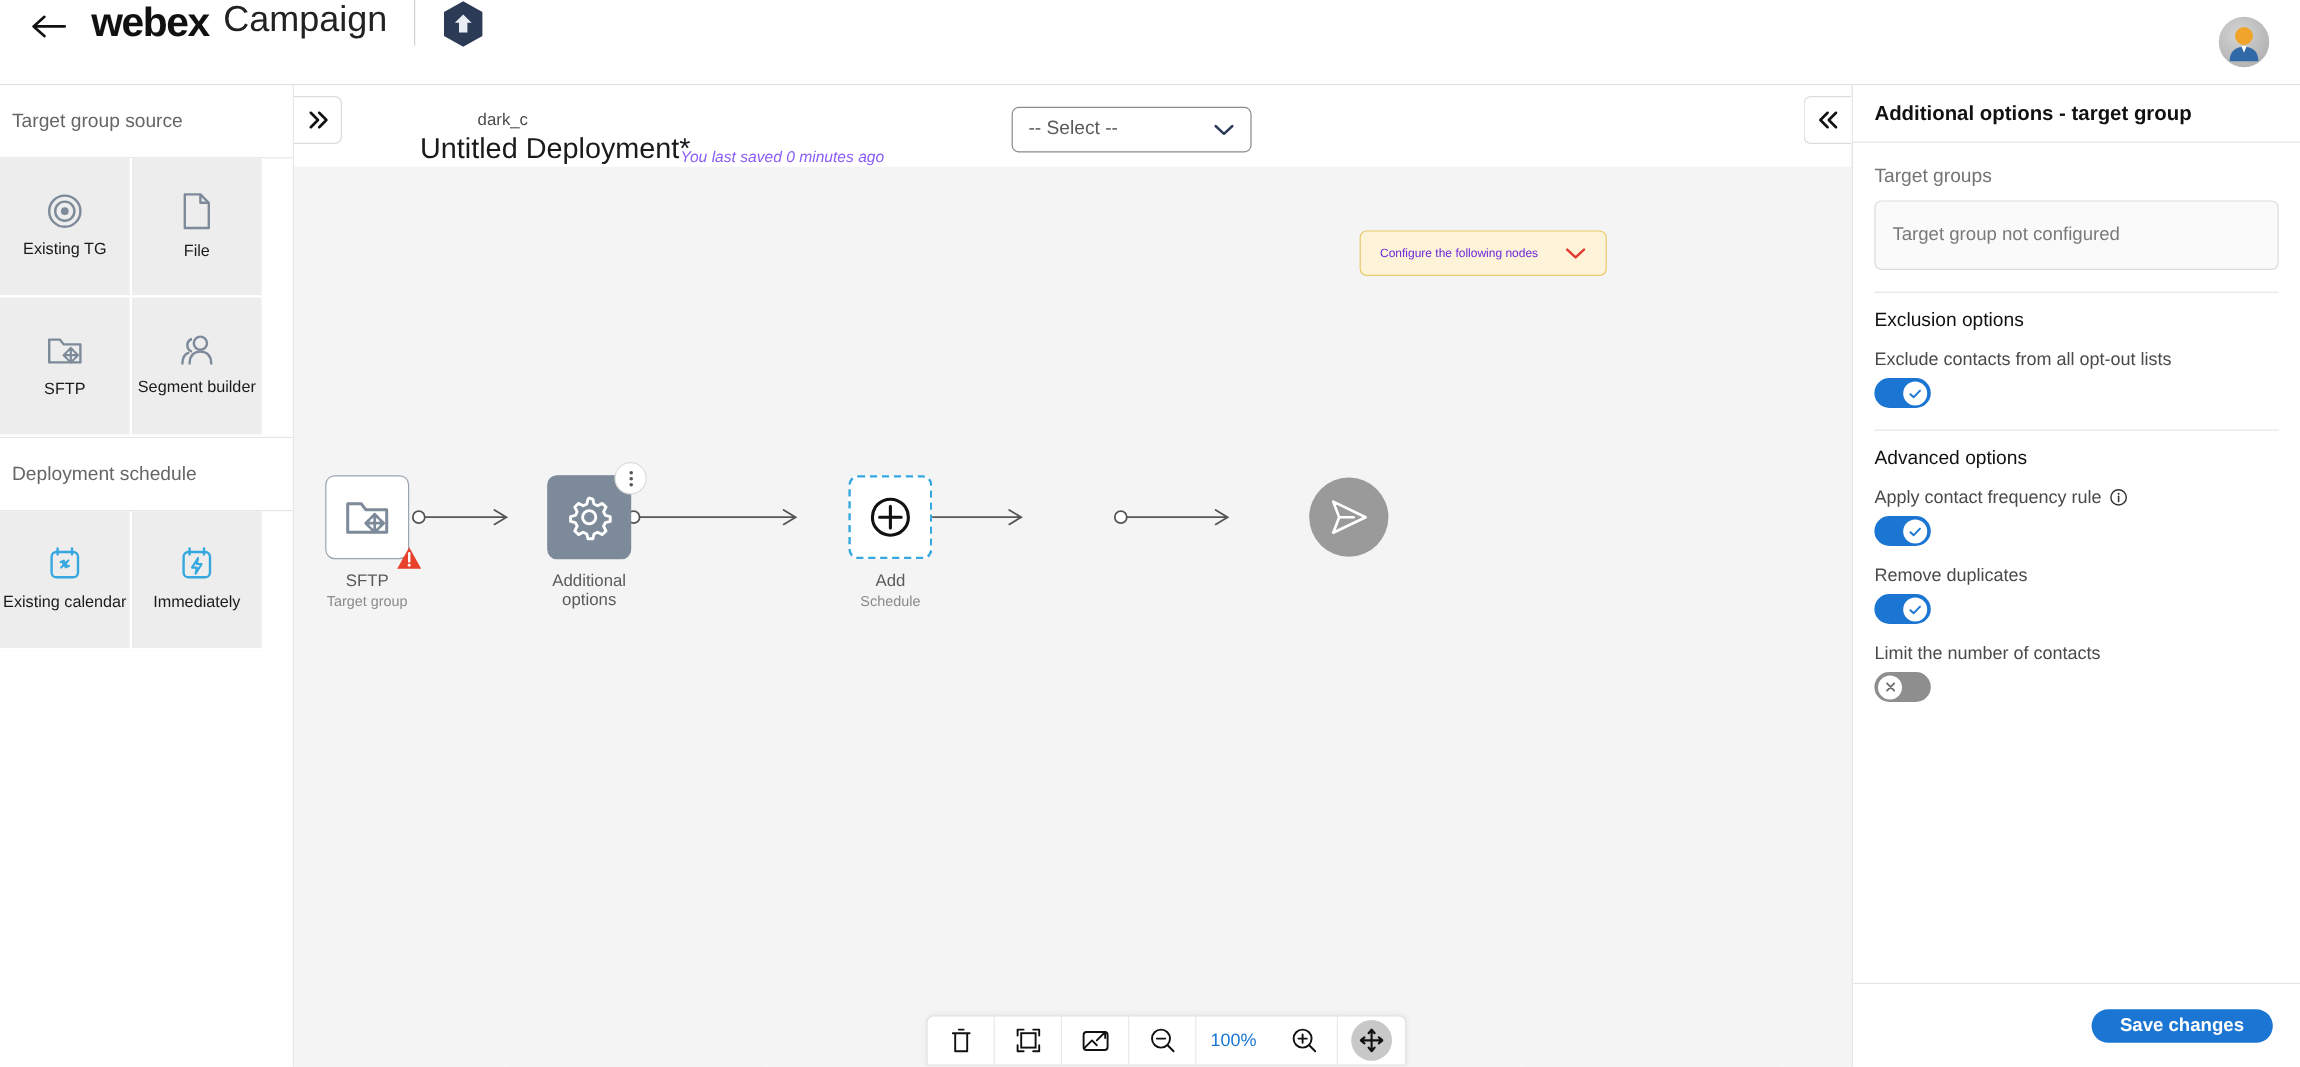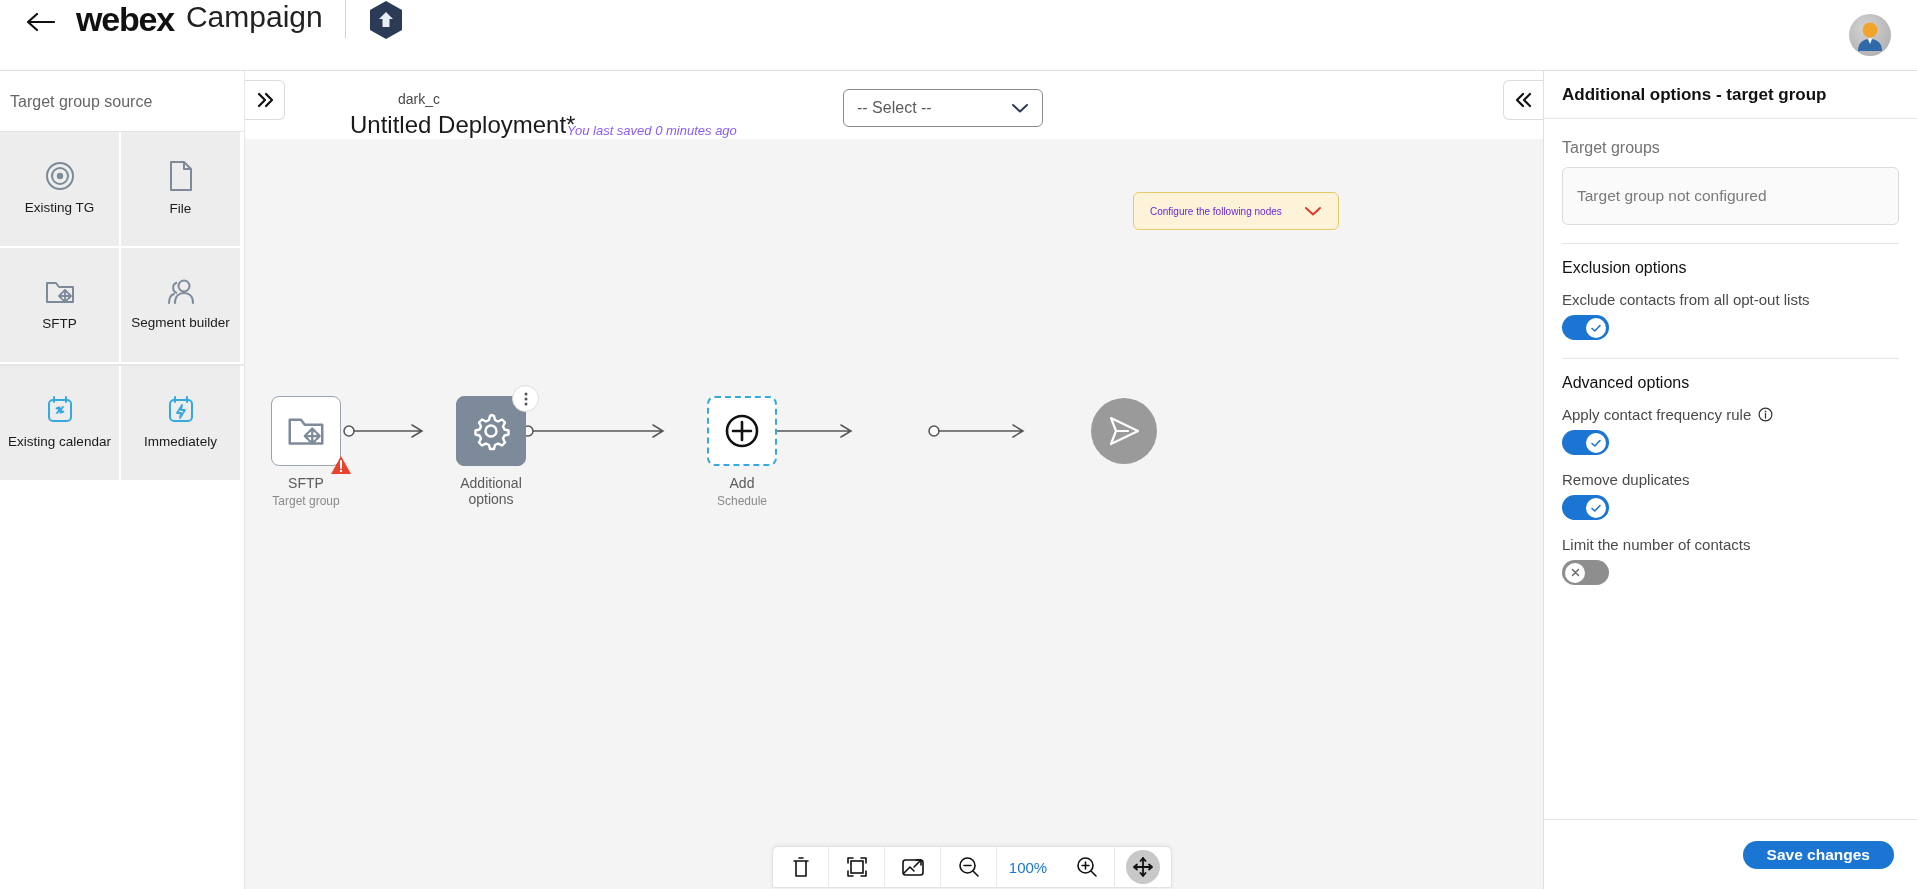--- a/index.html
+++ b/index.html
@@ -43,21 +43,21 @@
   
   .left-panel {
     position: absolute; top: 71px; left: 0; width: 245px; height: 818px;
     background: #fff; border-right: 1px solid #e6e6e6;
   }
   .lp-section-title {
     font-size: 16px; color: #666; padding: 22px 0 20px 10px;
   }
   .lp-grid { display: flex; flex-wrap: wrap; }
   .lp-tile {
-    width: 121px; height: 116px; background: #ededed;
+    width: 110px; height: 116px; background: #ededed;
     border: 1px solid #ffffff; border-width: 0 2px 2px 0;
     display: flex; flex-direction: column;
     align-items: center; justify-content: center;
     cursor: pointer; gap: 9px;
   }
   .lp-tile-label {
     font-size: 13.5px; color: #1a1a1a; text-align: center; line-height: 1.2;
   }
   .lp-divider { height: 1px; background: #e6e6e6; }
   .collapse-right-btn {
@@ -272,20 +272,21 @@
         <circle cx="19" cy="8" r="5.5" fill="none" stroke="#7d8a99" stroke-width="2"></circle>
         <path d="M10 25 C10 18 14 15 19 15 C24 15 28 18 28 25" fill="none" stroke="#7d8a99" stroke-width="2" stroke-linecap="round"></path>
         <path d="M12 4.5 A5.5 5.5 0 0 0 12 15" fill="none" stroke="#7d8a99" stroke-width="2"></path>
         <path d="M4 25 C4 19 6 17 9 16" fill="none" stroke="#7d8a99" stroke-width="2" stroke-linecap="round"></path>
       </svg>
       <div class="lp-tile-label">Segment builder</div>
     </div>
   </div>
 
   <div class="lp-divider"></div>
+  <div class="lp-section-title">Deployment schedule</div>
   <div class="lp-divider"></div>
   <div class="lp-grid">
 
     <div class="lp-tile">
       <svg width="28" height="30" viewBox="0 0 28 30">
         <rect x="3" y="5" width="22" height="21" rx="4" fill="none" stroke="#35a8e0" stroke-width="2"></rect>
         <path d="M8 2 V7 M20 2 V7" stroke="#35a8e0" stroke-width="2" stroke-linecap="round"></path>
         <path d="M11 18 l6 -6 M10.5 13.5 a3 3 0 0 1 4.2 4.2 M17.5 16.5 a3 3 0 0 1 -4.2 -4.2" fill="none" stroke="#35a8e0" stroke-width="1.8" stroke-linecap="round"></path>
       </svg>
       <div class="lp-tile-label">Existing calendar</div>

